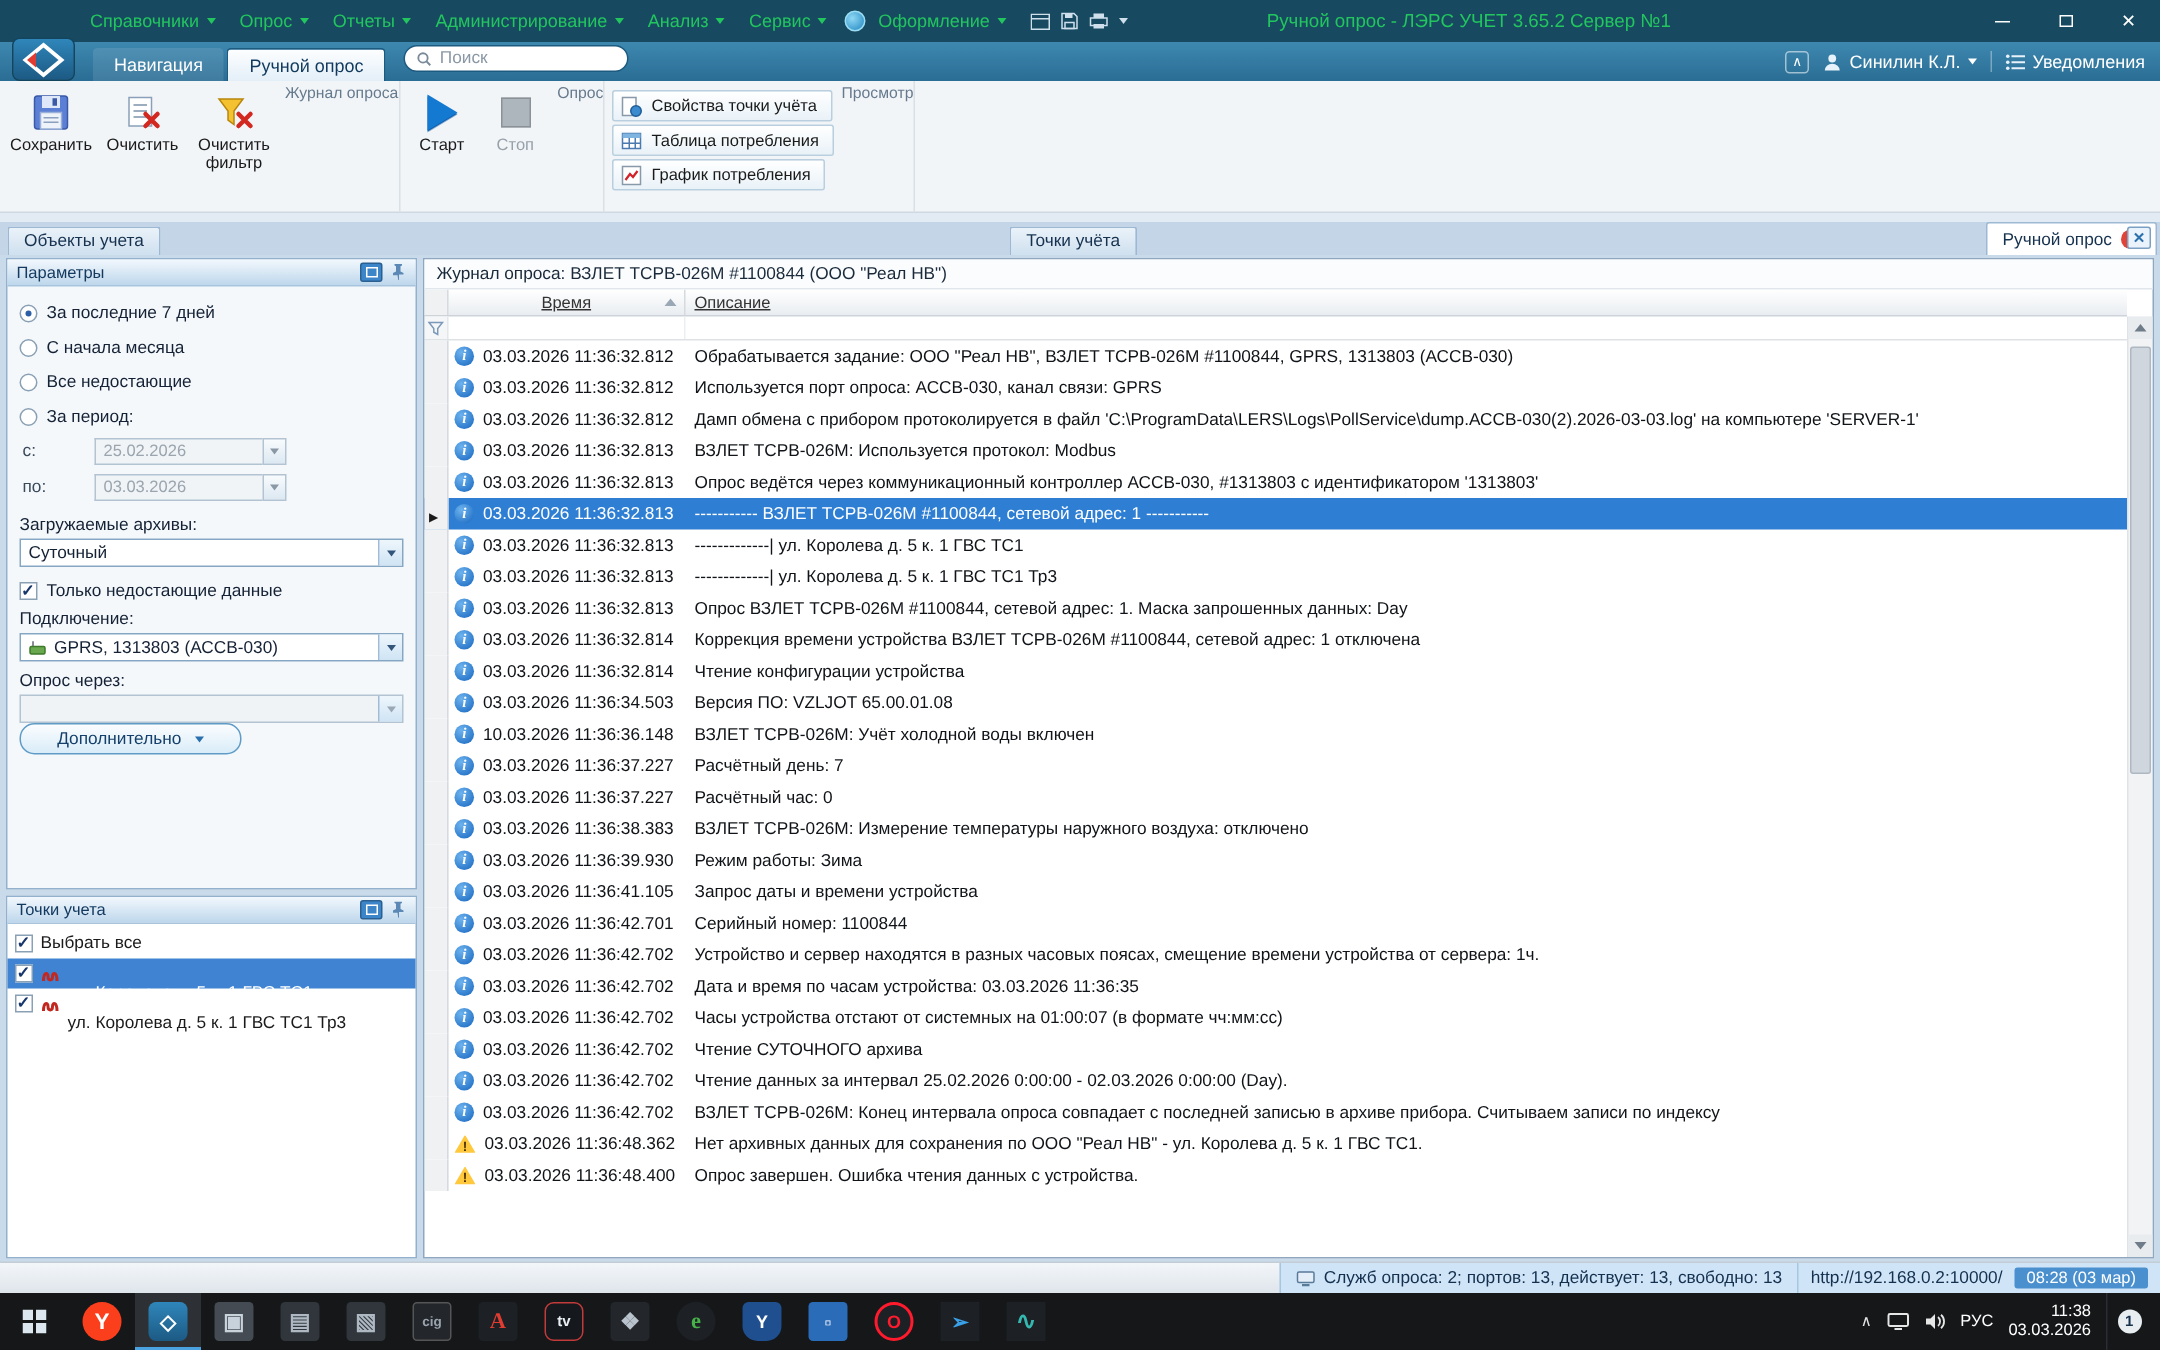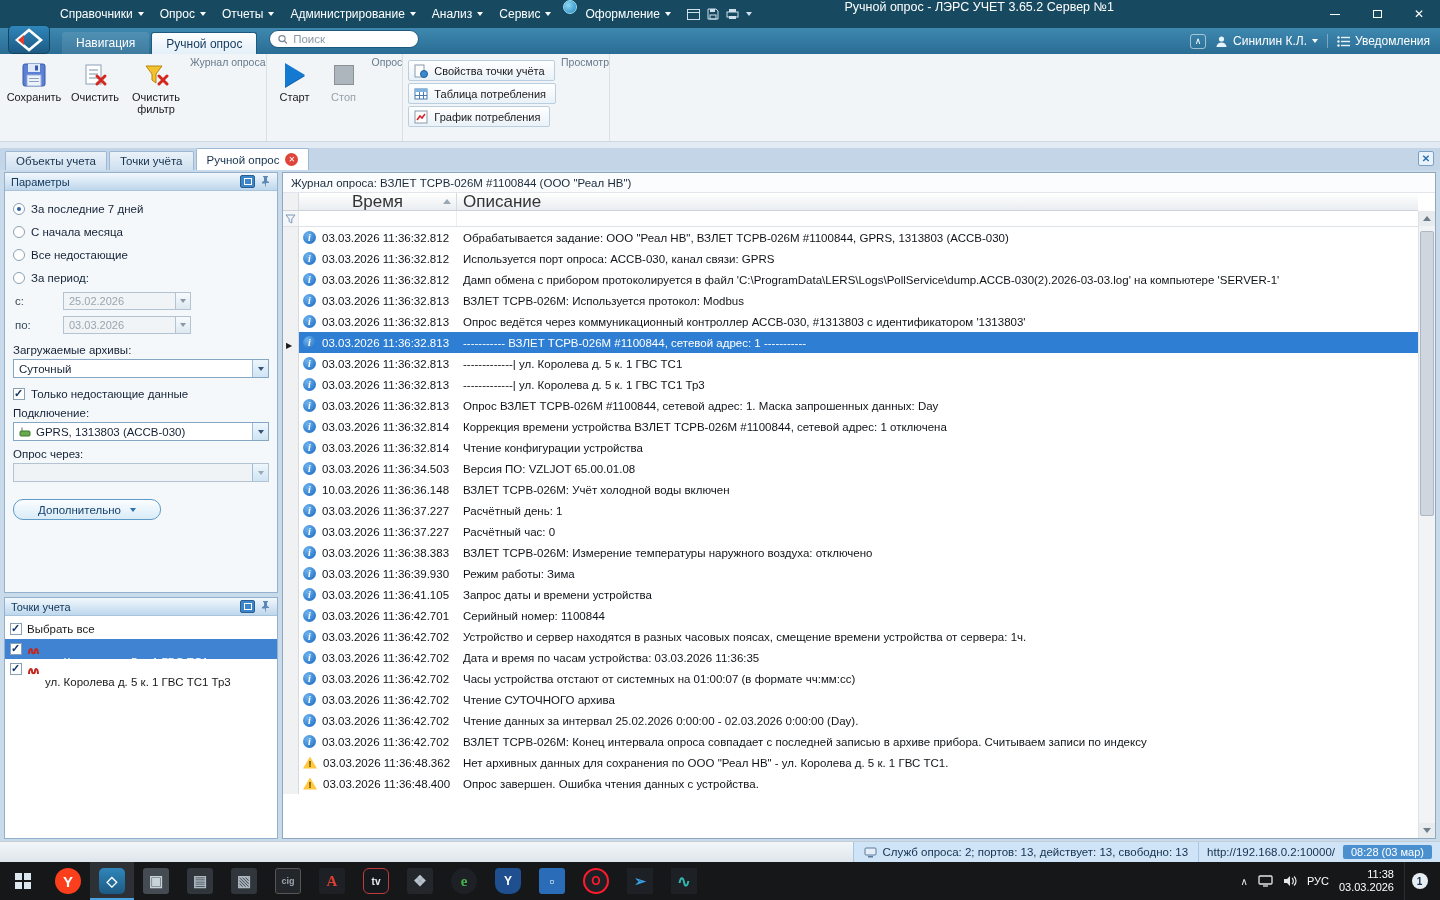--- a/index.html
+++ b/index.html
@@ -1,20 +1,20 @@
 <!DOCTYPE html>
 <html><head>
 <meta charset="utf-8">
 <style>
   * { margin:0; padding:0; box-sizing:border-box; }
   body { font-family:"Liberation Sans",sans-serif; background:#888; }
   .screen { width:1440px; height:900px; display:flex; flex-direction:column; overflow:hidden; background:#c9daea; font-size:12px; color:#1a1a1a; position:relative; }
 
   
-  .titlebar { height:28px; background:#174a60; display:flex; color:#ffffff; position:relative; flex:none; }
+  .titlebar { height:28px; background:#174a60; display:flex; align-items:center; color:#22c55e; position:relative; flex:none; }
   .menubar { display:flex; align-items:center; padding-left:52px; }
   .menu-item { display:flex; align-items:center; gap:5px; padding:0 8px; height:28px; font-size:12px; white-space:nowrap; cursor:default; }
   .dcaret { display:inline-block; width:0; height:0; border-left:3.5px solid transparent; border-right:3.5px solid transparent; border-top:4px solid currentColor; }
   .appearance-ico { width:14px; height:14px; border-radius:50%; background:radial-gradient(circle at 35% 35%, #8fd8f4, #1f86c0); border:1px solid #9adcf2; margin-left:4px; flex:none; }
   .qat { display:flex; align-items:center; gap:7px; margin-left:8px; }
   .qat svg { display:block; }
   .window-title { position:absolute; left:68%; transform:translateX(-50%); font-size:12.5px; white-space:nowrap; }
   .win-controls { margin-left:auto; display:flex; height:100%; }
   .win-btn { width:42px; height:100%; display:flex; align-items:center; justify-content:center; }
   .min-glyph { width:10px; height:1px; background:#fff; display:block; }
@@ -46,21 +46,21 @@
   .bigbtn.narrow { width:46px; }
   .bigbtn .bicon { width:26px; height:26px; display:flex; align-items:center; justify-content:center; }
   .bigbtn.disabled { color:#97a1aa; }
   .play-tri { width:0; height:0; border-top:12px solid transparent; border-bottom:12px solid transparent; border-left:20px solid #1479d0; filter:drop-shadow(0 1px 0 #0d5ca8); }
   .stop-sq { width:20px; height:20px; background:#aeb6bd; border:1px solid #8a9298; }
   .viewbtn { display:flex; align-items:center; gap:6px; border:1px solid #b9cfdf; background:linear-gradient(#ffffff,#e9f2f8); border-radius:2px; padding:0 9px 0 5px; font-size:11px; height:21px; white-space:nowrap; }
 
   .ribbon-gap { height:6px; background:#e2ebf3; flex:none; }
 
   
-  .doctabs { height:22px; background:#c3d5e6; display:flex; align-items:flex-end; padding-left:5px; position:relative; flex:none; }
+  .doctabs { height:22px; background:#c3d5e6; display:flex; align-items:flex-end; padding-left:5px; position:relative; flex:none;justify-content:space-between; }
   .doctab { height:19px; padding:0 10px; display:flex; align-items:center; gap:6px; font-size:11.5px; background:linear-gradient(#eaf2f9,#cfe0ef); border:1px solid #9db8d2; border-bottom:none; border-radius:2px 2px 0 0; margin-right:2px; color:#16324f; white-space:nowrap; }
   .doctab.active { background:#fff; height:22px; }
   .tabx { width:13px; height:13px; border-radius:50%; background:#e04438; display:flex; align-items:center; justify-content:center; flex:none; }
   .tabx::after { content:"✕"; color:#fff; font-size:8px; line-height:1; }
   .panel-close { position:absolute; right:6px; top:3px; width:16px; height:15px; border:1px solid #7aa0c4; background:#eaf3fb; display:flex; align-items:center; justify-content:center; border-radius:2px; }
   .panel-close::after { content:"✕"; color:#2a6fae; font-size:10px; font-weight:bold; }
 
   
   .workspace { flex:1; display:flex; gap:4px; padding:2px 4px; background:#c9daea; min-height:0; }
   .sidebar { width:274px; display:flex; flex-direction:column; gap:4px; flex:none; }
@@ -83,33 +83,33 @@
   .date-dd { width:16px; height:18px; border:1px solid #b3c3d2; background:linear-gradient(#f8fbfd,#dce8f2); display:flex; align-items:center; justify-content:center; color:#8a98a6; }
   .flabel { margin-top:7px; margin-bottom:3px; color:#152235; }
   .combo { height:19px; border:1px solid #86a7c4; background:#fff; display:flex; align-items:center; padding-left:5px; gap:5px; font-size:11.5px; }
   .combo .ctext { flex:1; white-space:nowrap; overflow:hidden; }
   .combo .dd { width:16px; height:100%; background:linear-gradient(#eef6fc,#cfe4f4); border-left:1px solid #9ebcd8; display:flex; align-items:center; justify-content:center; color:#33557a; flex:none; }
   .combo.disabled { background:#f0f3f5; border-color:#b3c3d2; }
   .combo.disabled .dd { color:#9aa8b6; }
   .cbrow { display:flex; gap:6px; align-items:center; margin-top:10px; }
   .cb { width:12px; height:12px; border:1px solid #8aa0b5; background:#fff; flex:none; position:relative; }
   .cb::after { content:"✓"; position:absolute; left:0; top:-2px; font-size:11px; font-weight:bold; color:#17366b; }
-  .addl-btn { margin-top:17px; width:148px; height:21px; border:1px solid #5f9bc6; border-radius:10px; background:linear-gradient(#fbfdff,#d9ecf8); display:flex; align-items:center; justify-content:center; gap:9px; font-size:11.5px; color:#14406b; }
+  .addl-btn { width:148px; height:21px; border:1px solid #5f9bc6; border-radius:10px; background:linear-gradient(#fbfdff,#d9ecf8); display:flex; align-items:center; justify-content:center; gap:9px; font-size:11.5px; color:#14406b; }
   .addl-btn .dcaret { color:#2a6fae; }
 
   .points-body { padding:3px 0; font-size:11.5px; }
   .point-row { display:flex; align-items:center; gap:5px; height:20px; padding:0 5px; white-space:nowrap; }
   .point-row.selected { background:#3f83d2; color:#fff; }
   .point-row .plabel { overflow:hidden;margin-top:25px; }
 
   
   .main { flex:1; border:1px solid #8fa8c0; background:#fff; display:flex; flex-direction:column; min-width:0; }
   .log-title { height:20px; display:flex; align-items:center; padding:0 8px; font-size:11.5px; color:#1a2a3a; border-bottom:1px solid #e0e6ec; background:#fafcfe; flex:none; white-space:nowrap; }
   .tablewrap { flex:1; position:relative; min-height:0; overflow:hidden; }
-  .thead { display:flex; height:18px; background:linear-gradient(#ffffff,#e9edf1); border-bottom:1px solid #cdd3d9; font-size:17px; color:#333; margin-right:17px; }
+  .thead { display:flex; height:18px; background:linear-gradient(#ffffff,#e9edf1); border-bottom:1px solid #cdd3d9; font-size:11px; color:#333; margin-right:17px;text-decoration:underline; }
   .thead .h-gutter { width:16px; background:#f0f1f3; border-right:1px solid #d6dade; flex:none; }
   .thead .h-time { width:158px; display:flex; align-items:center; justify-content:center; gap:6px; border-right:1px solid #d6dade; position:relative; flex:none; }
   .sort-asc { width:0; height:0; border-left:4px solid transparent; border-right:4px solid transparent; border-bottom:5px solid #9aa8b6; position:absolute; right:5px; top:6px; }
   .thead .h-desc { flex:1; display:flex; align-items:center; padding-left:6px; }
   .filterrow { display:flex; height:16px; border-bottom:1px solid #dde2e6; margin-right:17px; }
   .filterrow .f-gutter { width:16px; background:#f5f6f8; border-right:1px solid #e3e7ea; display:flex; align-items:center; justify-content:center; flex:none; }
   .filterrow .f-time { width:158px; border-right:1px solid #eceff1; flex:none; }
   .filterrow .f-desc { flex:1; }
 
   .rows { }
@@ -633,21 +633,21 @@
               </div>
               <div class="cell-desc">ВЗЛЕТ ТСРВ-026М: Учёт холодной воды включен</div>
             </div>
             <div class="log-row">
               <div class="gutter"></div>
               <div class="cell-time">
                 <span class="msg-icon info-icon"></span>
 
                 <span>03.03.2026 11:36:37.227</span>
               </div>
-              <div class="cell-desc">Расчётный день: 1</div>
+              <div class="cell-desc">Расчётный день: 7</div>
             </div>
             <div class="log-row">
               <div class="gutter"></div>
               <div class="cell-time">
                 <span class="msg-icon info-icon"></span>
 
                 <span>03.03.2026 11:36:37.227</span>
               </div>
               <div class="cell-desc">Расчётный час: 0</div>
             </div>

